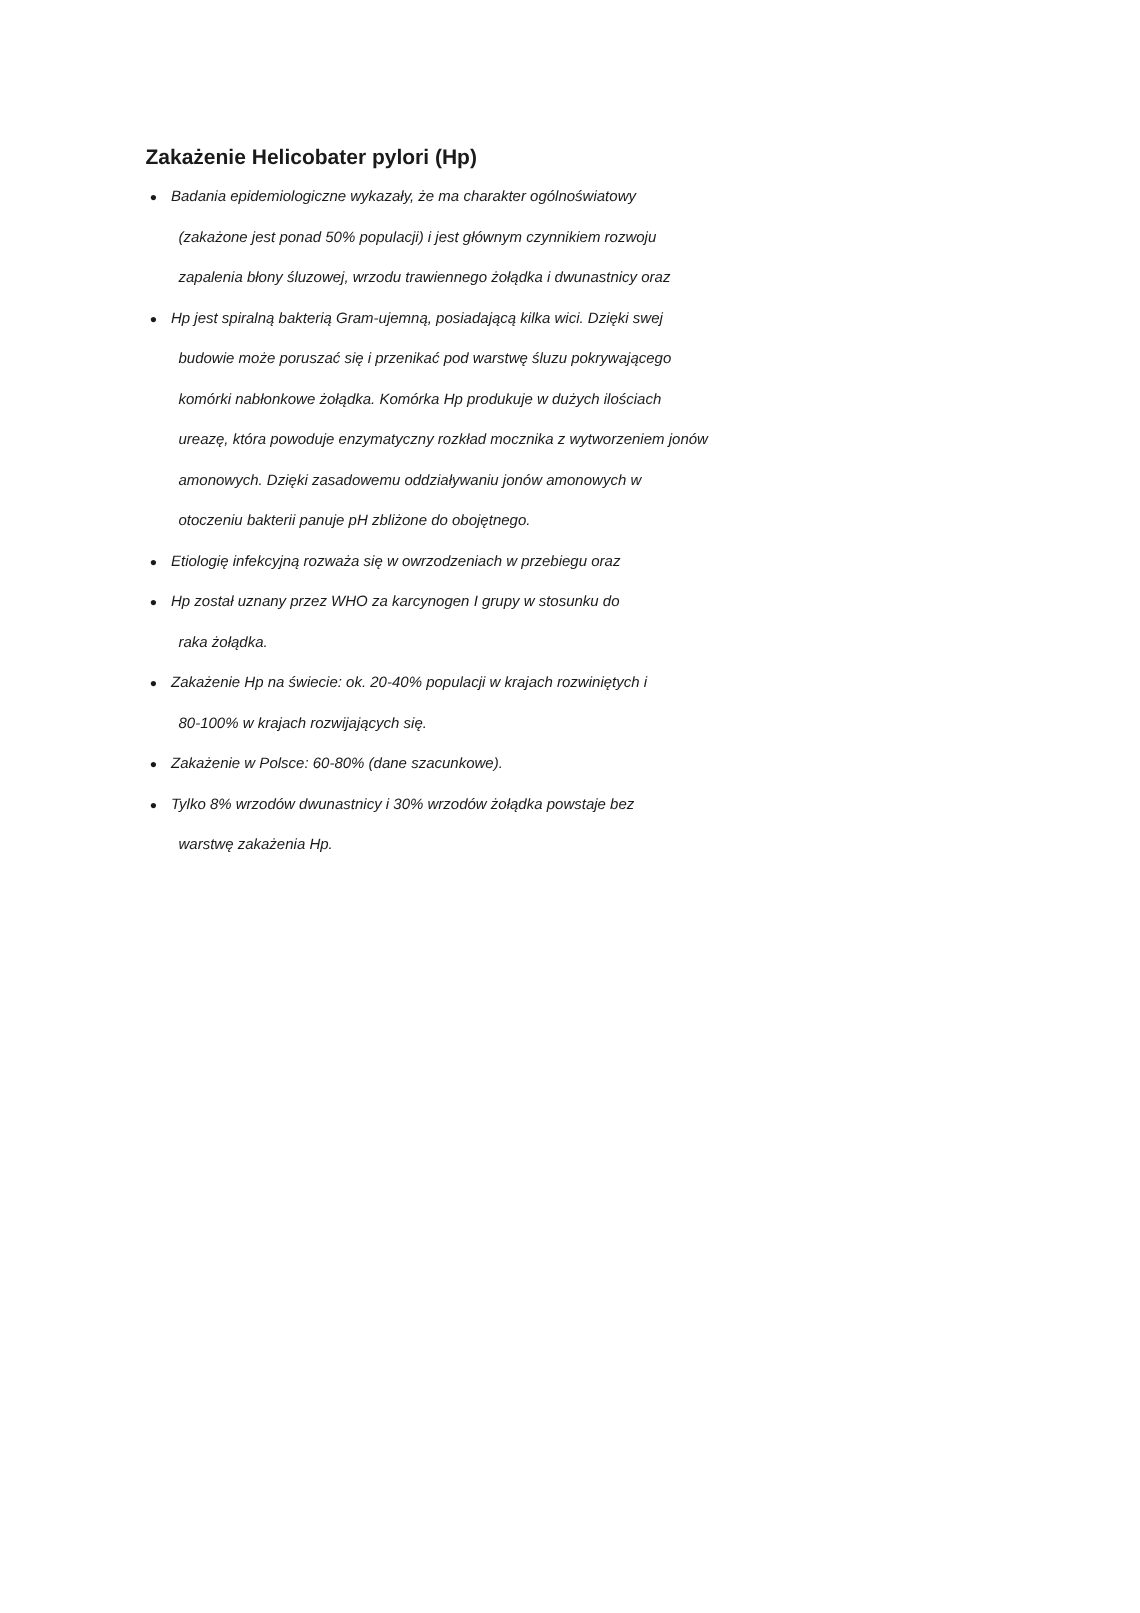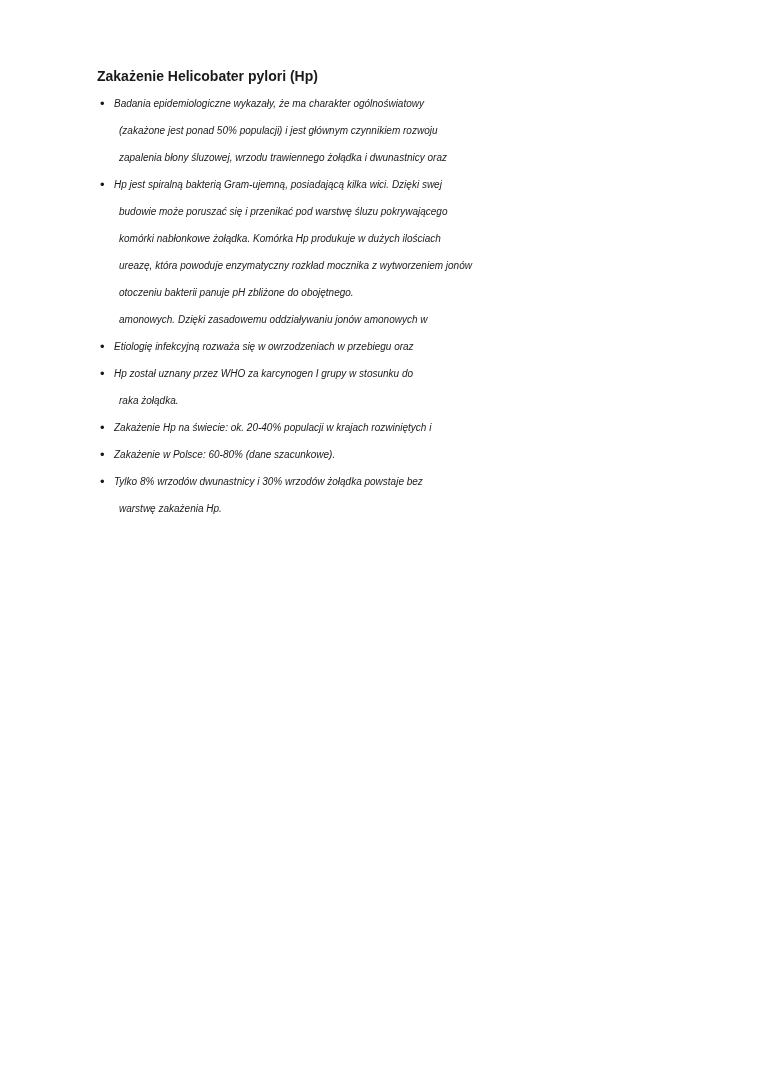--- a/index.html
+++ b/index.html
@@ -11,21 +11,21 @@
     width: 760px;
     height: 1075px;
     font-family: "Liberation Sans", "DejaVu Sans", sans-serif;
     color: #1a1a1a;
     overflow: hidden;
   }
   .page {
     box-sizing: border-box;
     width: 737px;
     height: 1075px;
-    padding: 63px 60px 0 97px;
+    padding: 91px 60px 0 97px;
     background: #ffffff;
   }
   .doc-title {
     font-size: 14px;
     font-weight: bold;
     line-height: 27px;
     white-space: nowrap;
   }
   .bullet-item {
     display: flex;
@@ -70,22 +70,22 @@
     </div>
   </div>
 
   <div class="bullet-item">
     <span class="bullet-marker">•</span>
     <div class="bullet-lines">
       <div class="doc-line">Hp jest spiralną bakterią Gram-ujemną, posiadającą kilka wici. Dzięki swej</div>
       <div class="doc-line">budowie może poruszać się i przenikać pod warstwę śluzu pokrywającego</div>
       <div class="doc-line">komórki nabłonkowe żołądka. Komórka Hp produkuje w dużych ilościach</div>
       <div class="doc-line">ureazę, która powoduje enzymatyczny rozkład mocznika z wytworzeniem jonów</div>
+      <div class="doc-line">amonowych. Dzięki zasadowemu oddziaływaniu jonów amonowych w</div>
       <div class="doc-line">otoczeniu bakterii panuje pH zbliżone do obojętnego.</div>
-      <div class="doc-line">amonowych. Dzięki zasadowemu oddziaływaniu jonów amonowych w</div>
     </div>
   </div>
 
   <div class="bullet-item">
     <span class="bullet-marker">•</span>
     <div class="bullet-lines">
       <div class="doc-line">Etiologię infekcyjną rozważa się w owrzodzeniach w przebiegu oraz</div>
     </div>
   </div>
 
@@ -94,20 +94,21 @@
     <div class="bullet-lines">
       <div class="doc-line">Hp został uznany przez WHO za karcynogen I grupy w stosunku do</div>
       <div class="doc-line">raka żołądka.</div>
     </div>
   </div>
 
   <div class="bullet-item">
     <span class="bullet-marker">•</span>
     <div class="bullet-lines">
       <div class="doc-line">Zakażenie Hp na świecie: ok. 20-40% populacji w krajach rozwiniętych i</div>
+      <div class="doc-line">80-100% w krajach rozwijających się.</div>
     </div>
   </div>
 
   <div class="bullet-item">
     <span class="bullet-marker">•</span>
     <div class="bullet-lines">
       <div class="doc-line">Zakażenie w Polsce: 60-80% (dane szacunkowe).</div>
     </div>
   </div>
 

